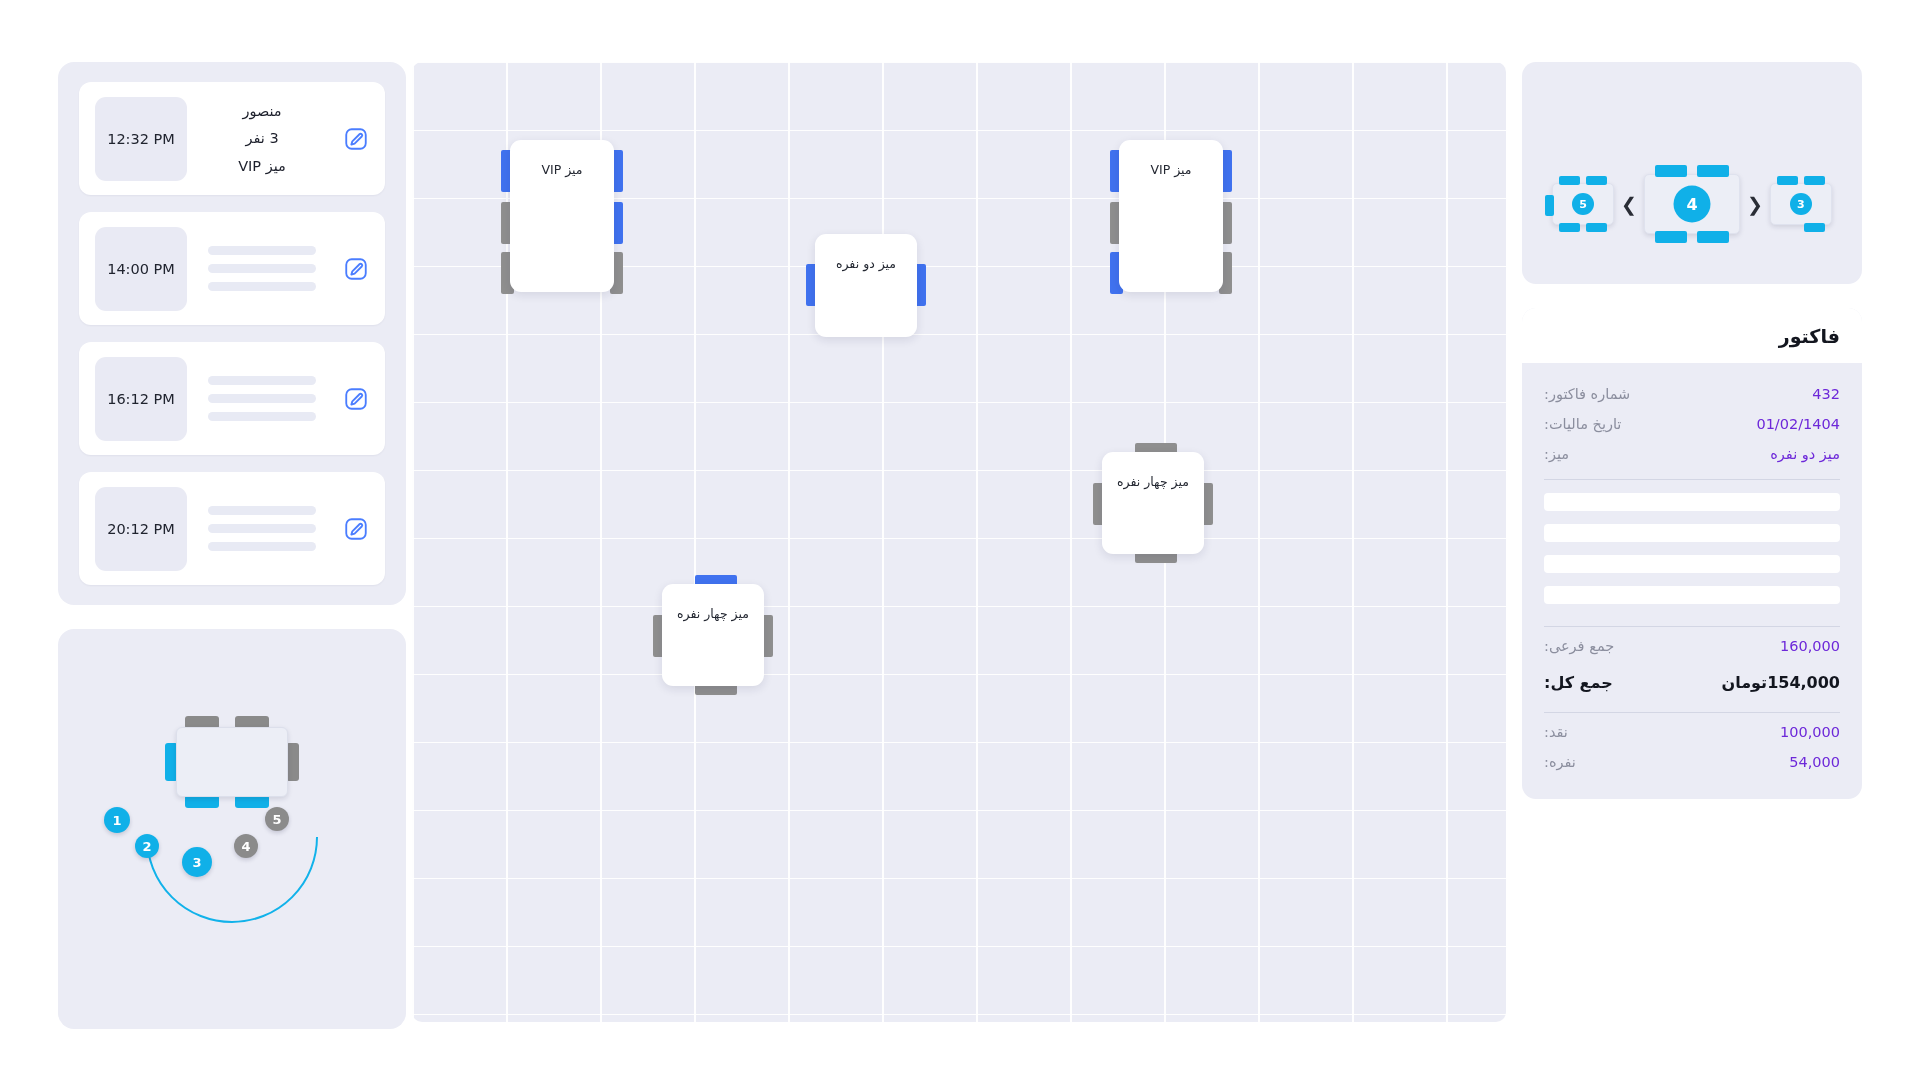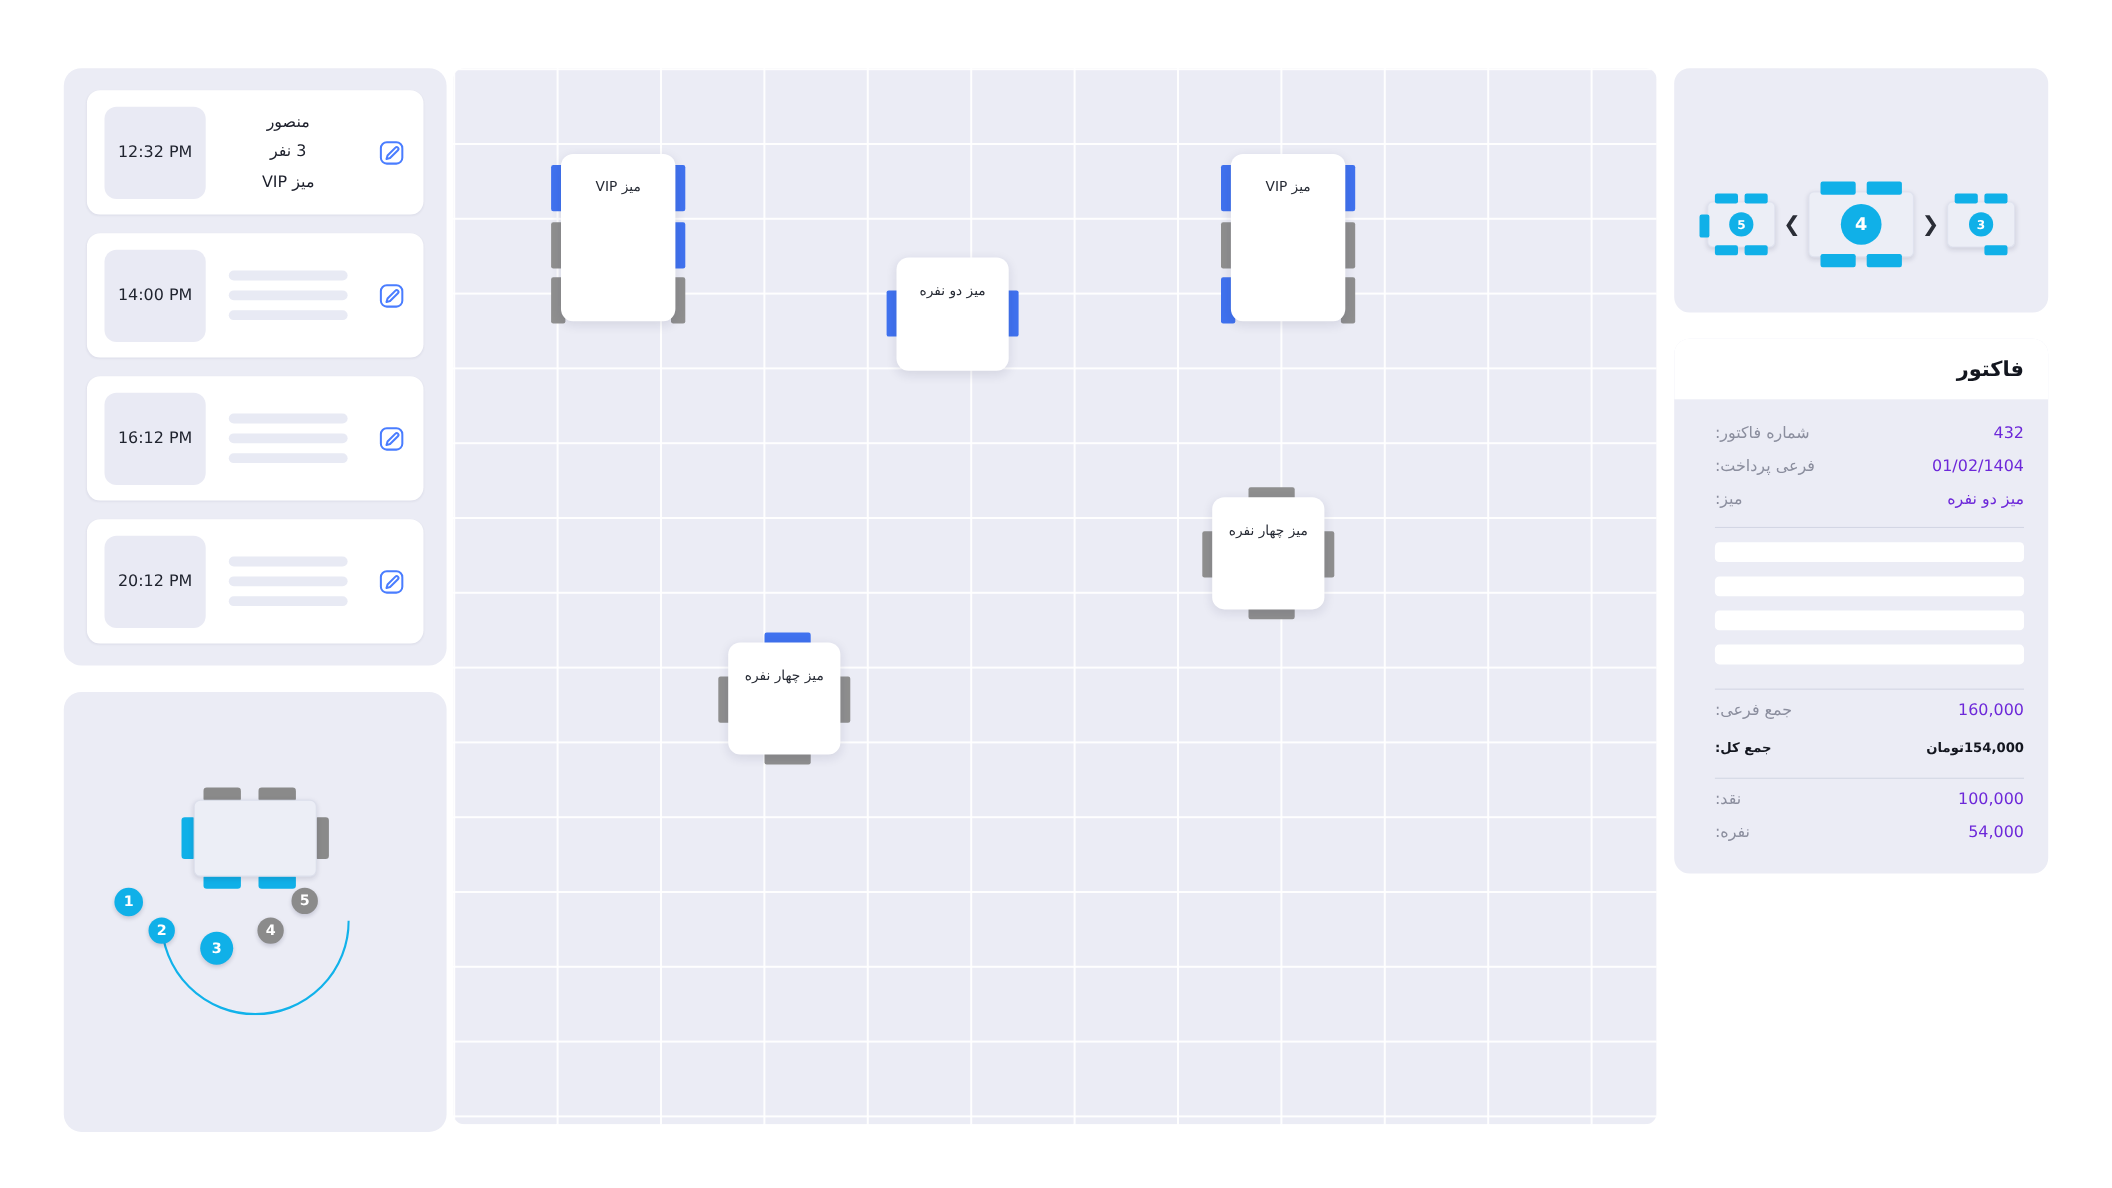--- a/index.html
+++ b/index.html
@@ -289,33 +289,33 @@
     overflow: hidden;
   }
   .inv-head {
     background: #ffffff;
     padding: 17px 22px 16px;
     text-align: right;
     font-size: 19px;
     font-weight: 700;
     color: #13161f;
   }
-  .inv-body { padding: 16px 22px 0; margin-left: 15px; }
+  .inv-body { padding: 16px 22px 0; }
   .inv-row {
     display: flex;
     flex-direction: row-reverse;
     justify-content: space-between;
     align-items: baseline;
     padding: 7px 0;
     font-size: 14.5px;
     color: #8b8e9e;
     direction: rtl;
   }
   .inv-row .val { color: #6d28d9; direction: ltr; }
-  .inv-row.total { color: #13161f; font-weight: 700; font-size: 12px; padding: 12px 0 10px; align-items: flex-end; }
+  .inv-row.total { color: #13161f; font-weight: 700; font-size: 16px; padding: 12px 0 10px; align-items: flex-end; }
   .inv-row.total .val { color: #13161f; font-weight: 700; direction: rtl; }
   .inv-rule { height: 1px; background: #d3d6e4; margin: 10px 0 4px; }
   .inv-skel {
     height: 18px;
     border-radius: 4px;
     background: #ffffff;
     margin-top: 13px;
   }
   .inv-skel:first-of-type { margin-top: 18px; }
 </style>
@@ -484,21 +484,21 @@
 
     <div class="invoice">
       <div class="inv-head">فاکتور</div>
       <div class="inv-body">
 
         <div class="inv-row">
           <span>شماره فاکتور:</span>
           <span class="val">432</span>
         </div>
         <div class="inv-row">
-          <span>فرعی پرداخت:</span>
+          <span>تاریخ مالیات:</span>
           <span class="val">01/02/1404</span>
         </div>
         <div class="inv-row">
           <span>میز:</span>
           <span class="val" style="direction:rtl;">میز دو نفره</span>
         </div>
 
         <div class="inv-rule"></div>
 
         <div class="inv-skel"></div>

